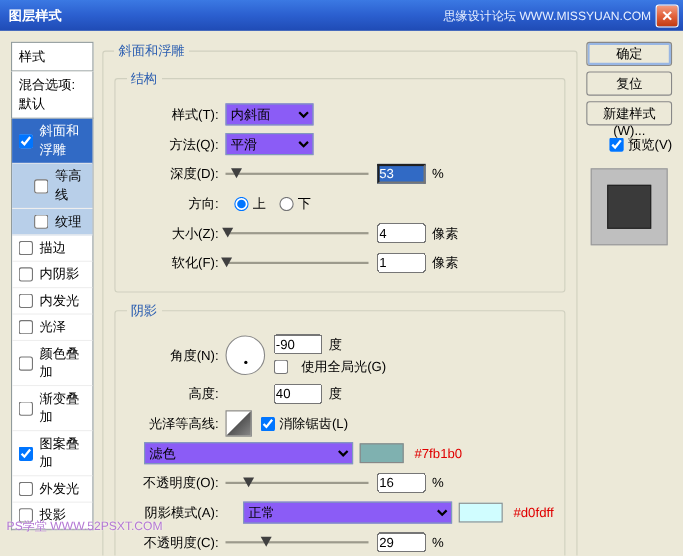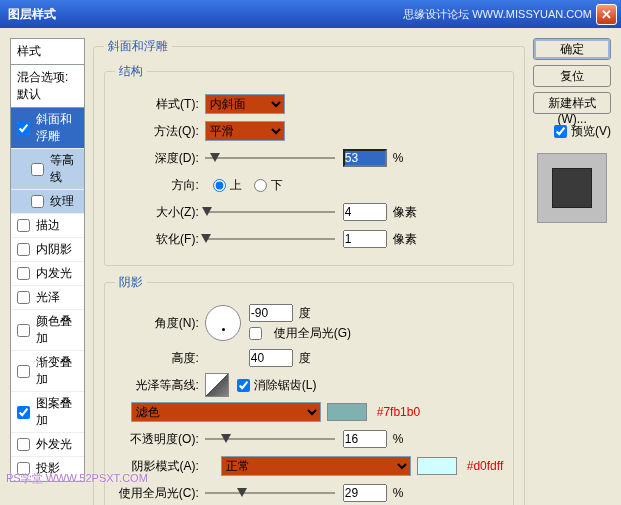--- a/index.html
+++ b/index.html
@@ -21,21 +21,21 @@
 .style-item.sub-selected { background: #b8cfe9; }
 .style-item input[type=checkbox] { margin: 0 2px; }
 .style-item.indent { padding-left: 18px; }
 
 .center-col { flex: 1; }
 fieldset { border: 1px solid #d0d0bf; border-radius: 3px; padding: 8px 10px 10px 10px; margin-bottom: 6px; }
 fieldset > legend { padding: 0 4px; color: #2a5db0; }
 fieldset.inner { margin-bottom: 8px; }
 .row { display: flex; align-items: center; margin: 5px 0; height: 22px; }
 .row-label { width: 90px; text-align: right; padding-right: 6px; }
-select { border: 1px solid #7f9db9; background: #c2410c; height: 20px; font-size: 12px; }
+select { border: 1px solid #7f9db9; background: #8b5cf6; height: 20px; font-size: 12px; }
 select.w80 { width: 80px; }
 select.w190 { width: 190px; margin-left: 16px; }
 input.num { width: 44px; text-align: left; }
 input.num.sel { background: #316ac5; color: #fff; }
 .unit { margin-left: 6px; }
 .slider-track { position: relative; width: 130px; height: 16px; margin-right: 8px; }
 .slider-track::before { content: ""; position: absolute; left: 0; right: 0; top: 7px; height: 2px; background: #9c9a8c; }
 .slider-thumb { position: absolute; top: 3px; width: 0; height: 0; border-left: 5px solid transparent; border-right: 5px solid transparent; border-top: 9px solid #404040; transform: translateX(-5px); }
 .radio-group { display: flex; align-items: center; gap: 4px; }
 .radio-group input { margin-left: 8px; }
@@ -214,21 +214,21 @@
           <input class="num" value="16" style="">
           <span class="unit">%</span>
         </div>
         <div class="row">
           <span class="row-label">阴影模式(A):</span>
           <select class="w190"><option>正常</option></select>
           <div class="swatch" style="background:#d0fdff;margin-left:6px"></div>
           <span class="hexnote">#d0fdff</span>
         </div>
         <div class="row">
-          <span class="row-label">使用全局光(C):</span>
+          <span class="row-label">不透明度(C):</span>
           <div class="slider-track">
               <div class="slider-thumb" style="left:29%"></div>
             </div>
           <input class="num" value="29" style="">
           <span class="unit">%</span>
         </div>
       </fieldset>
 
     </fieldset>
   </div>

